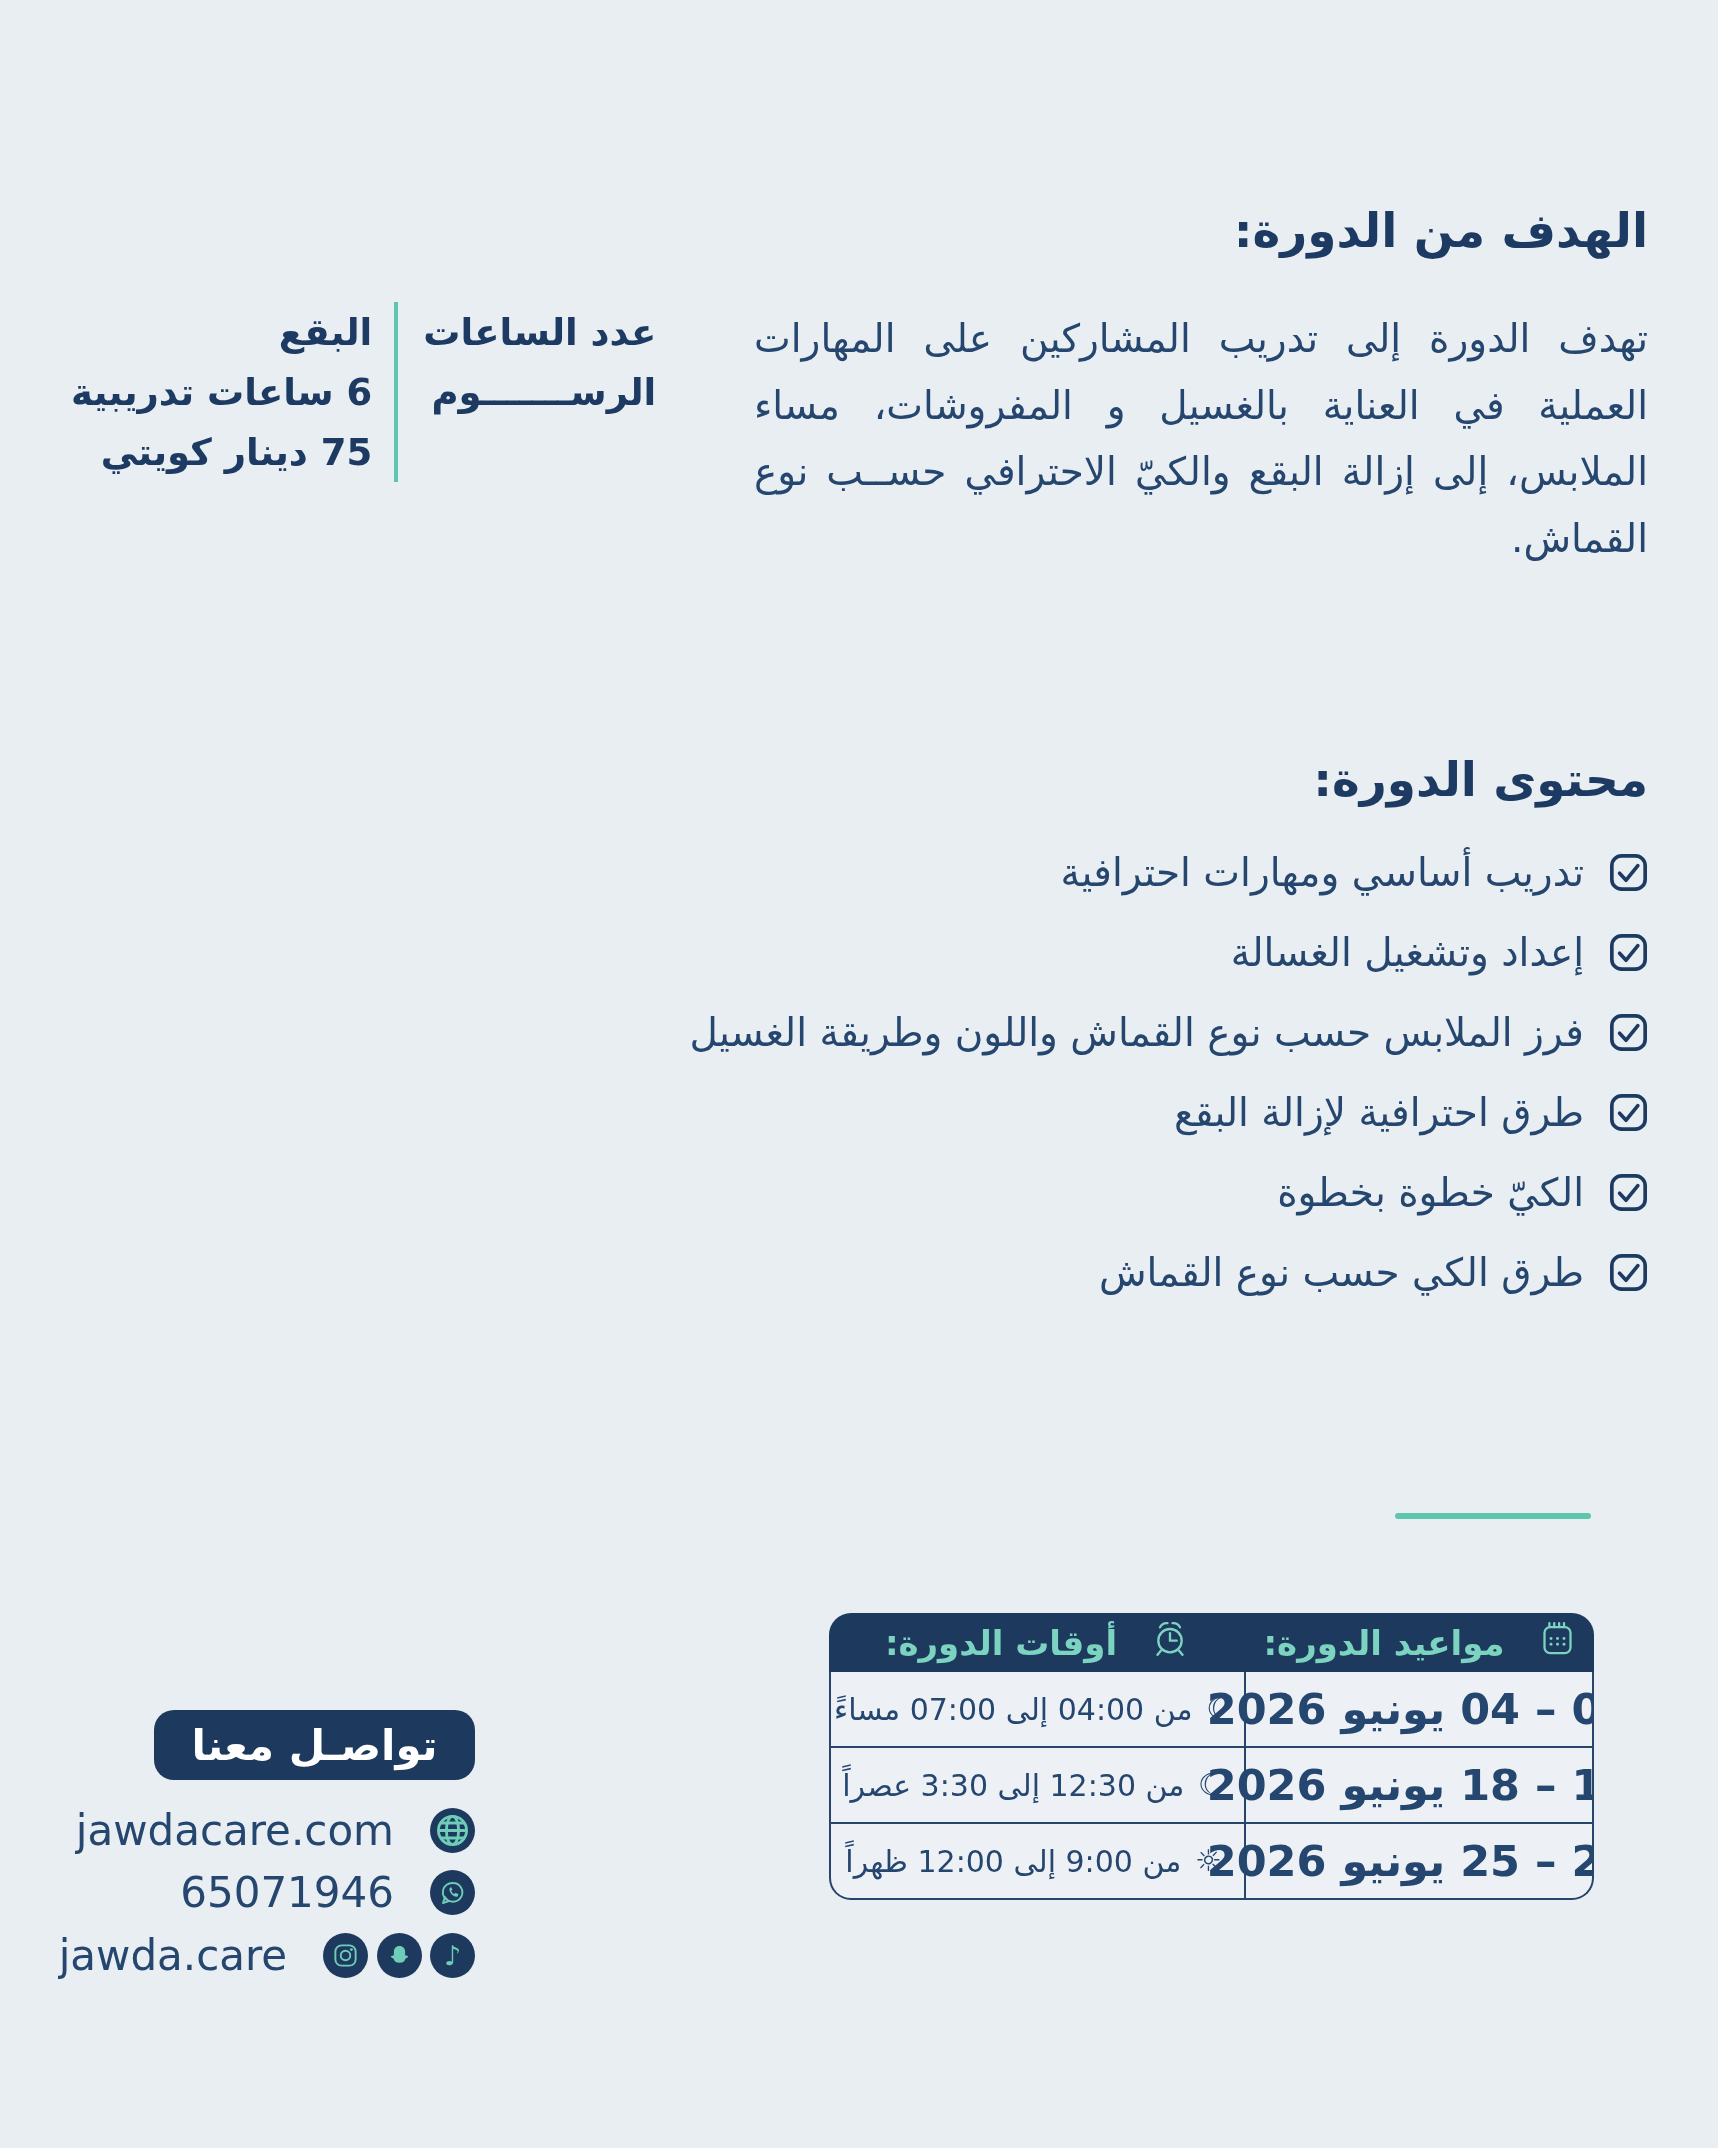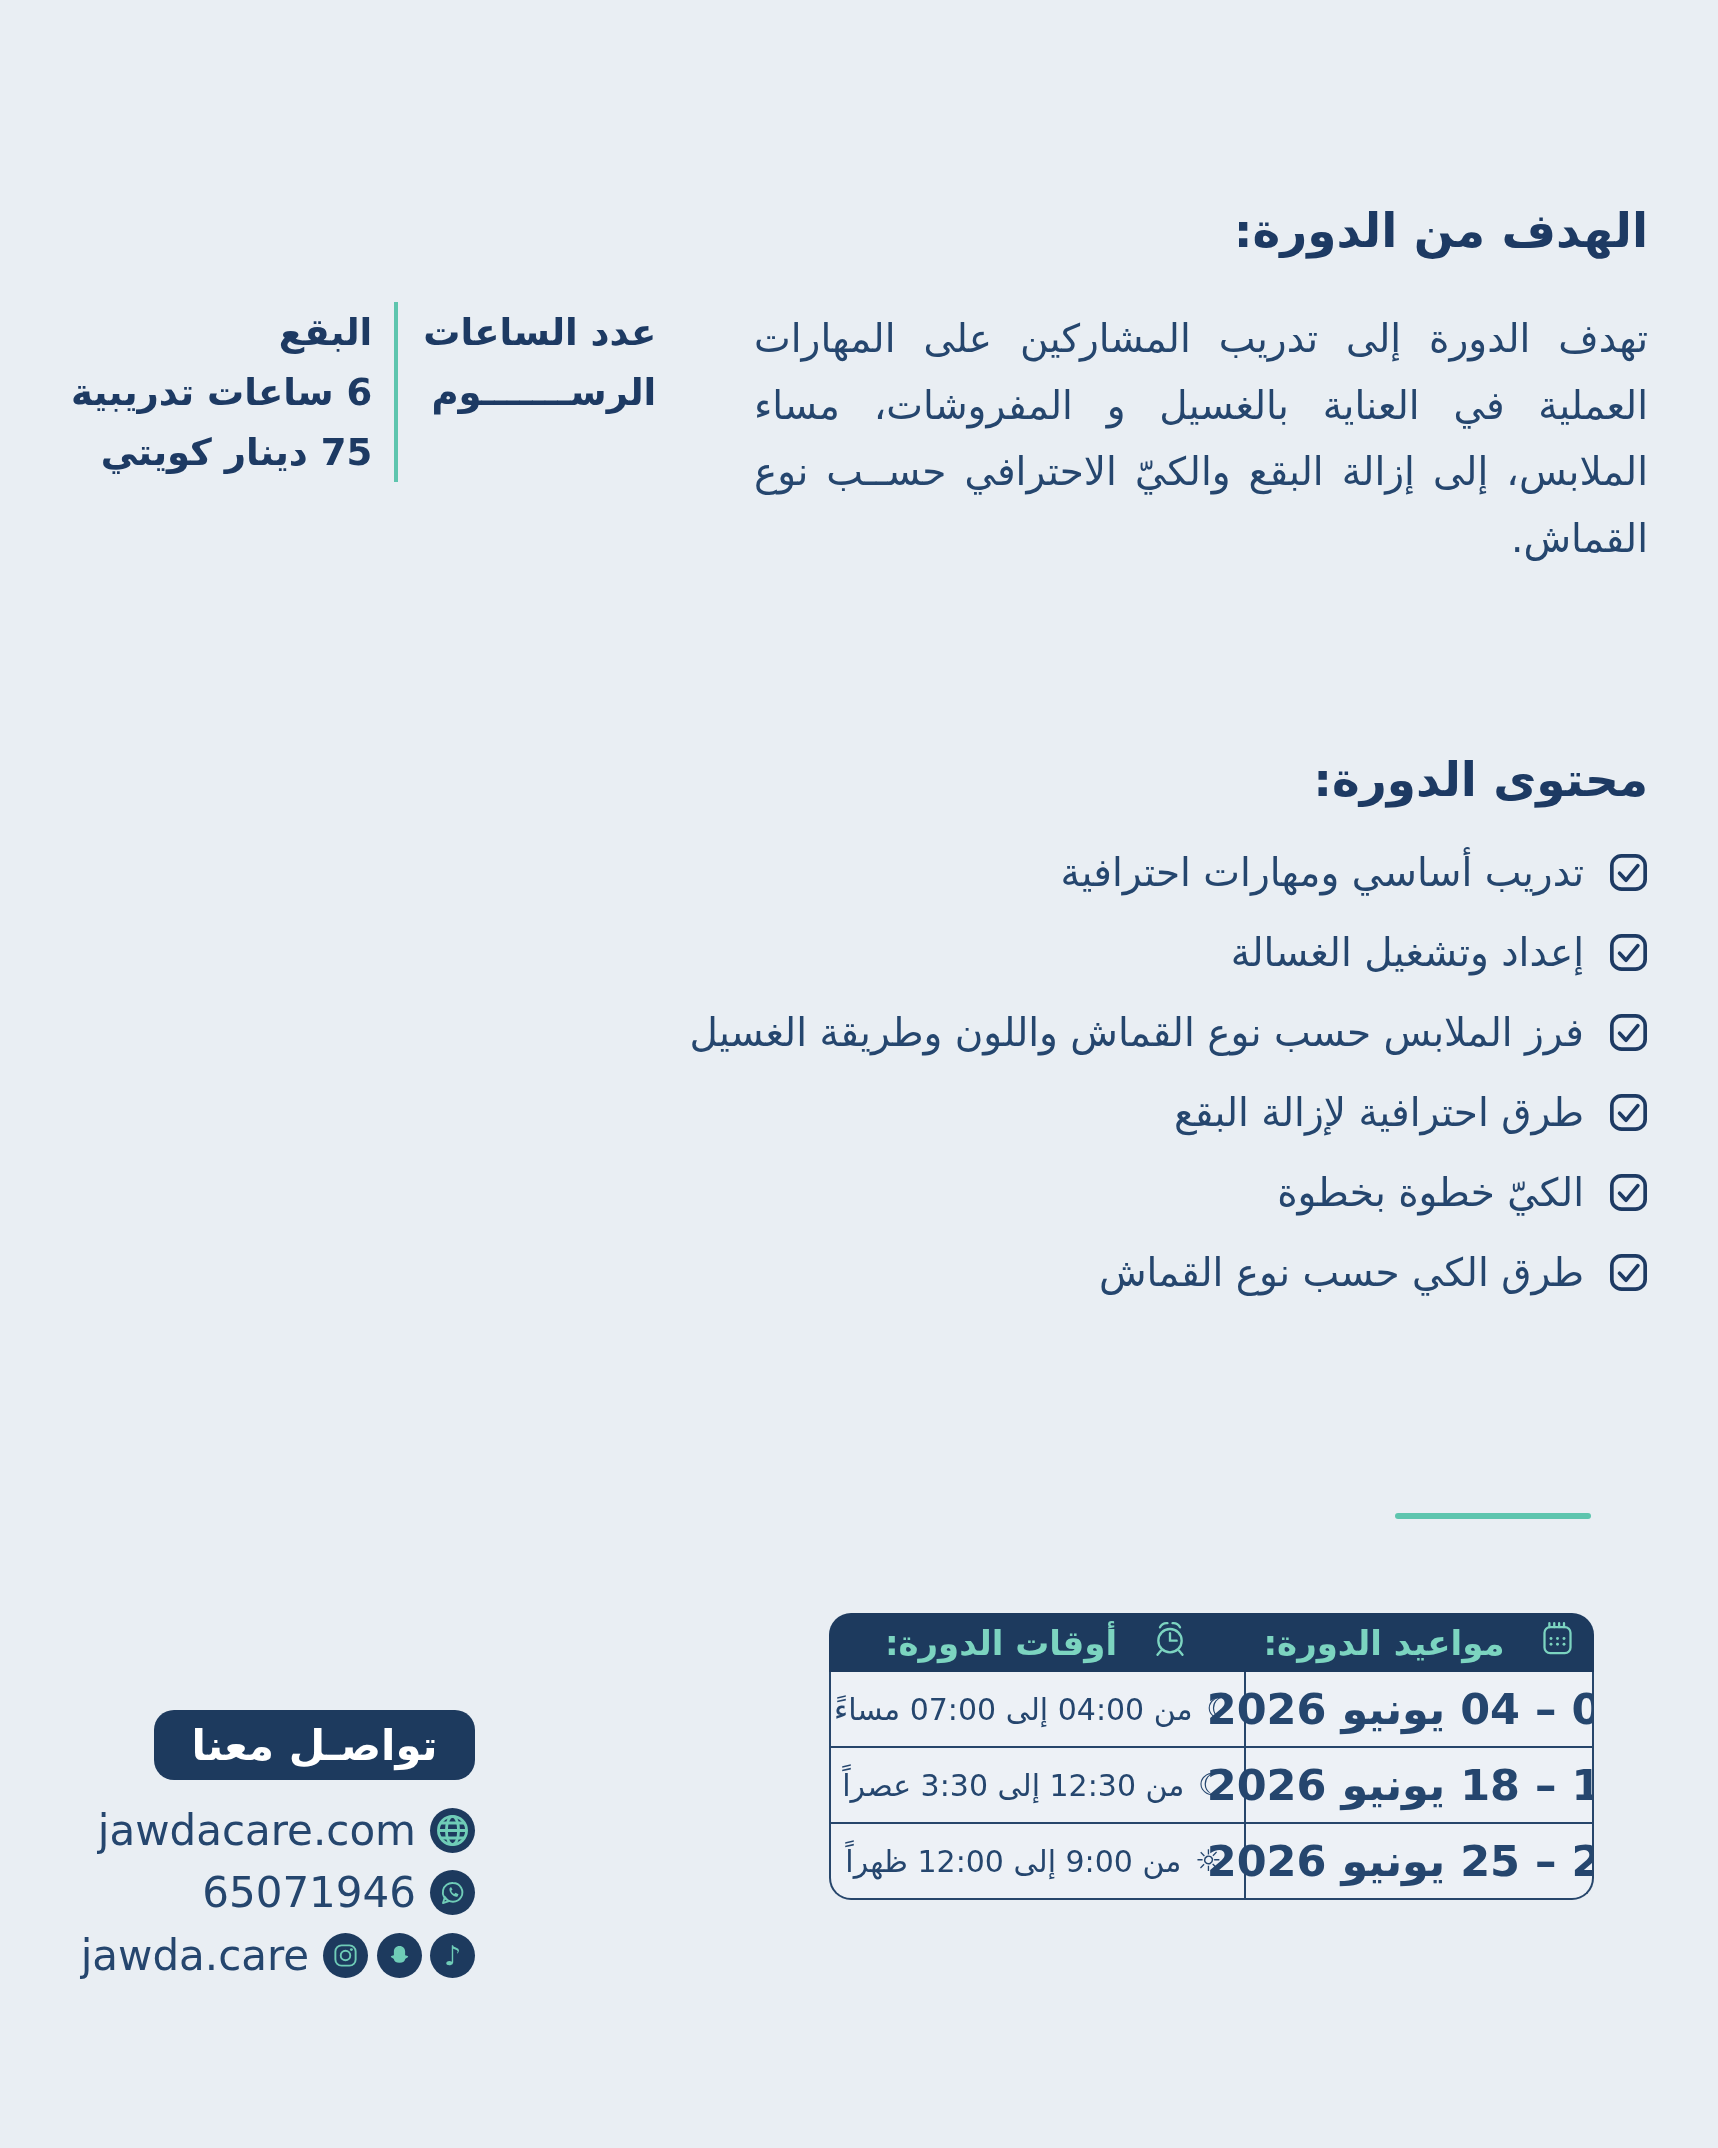--- a/index.html
+++ b/index.html
@@ -76,21 +76,21 @@
     position:absolute;left:154px;top:1710px;width:321px;height:70px;
     background:#1d3a5e;border-radius:20px;color:#ffffff;
     font-size:42px;font-weight:bold;direction:rtl;
     display:flex;align-items:center;justify-content:center;
   }
   .contact-rows{
     position:absolute;left:71px;top:1806px;width:404px;
     display:flex;flex-direction:column;gap:13.4px;
   }
   .contact-row{
-    display:flex;align-items:center;justify-content:flex-end;gap:14px;
+    display:flex;align-items:center;justify-content:flex-end;gap:36px;
     font-size:42px;color:#25466e;height:49px;white-space:nowrap;
   }
   .icon-circle{
     width:45px;height:45px;border-radius:50%;background:#1d3a5e;
     display:flex;align-items:center;justify-content:center;flex:0 0 auto;
   }
   .social-group{display:flex;gap:8.4px;}
   .note-glyph{color:#6fccb7;font-size:27px;font-weight:bold;line-height:1;}
 </style>
 </head>

